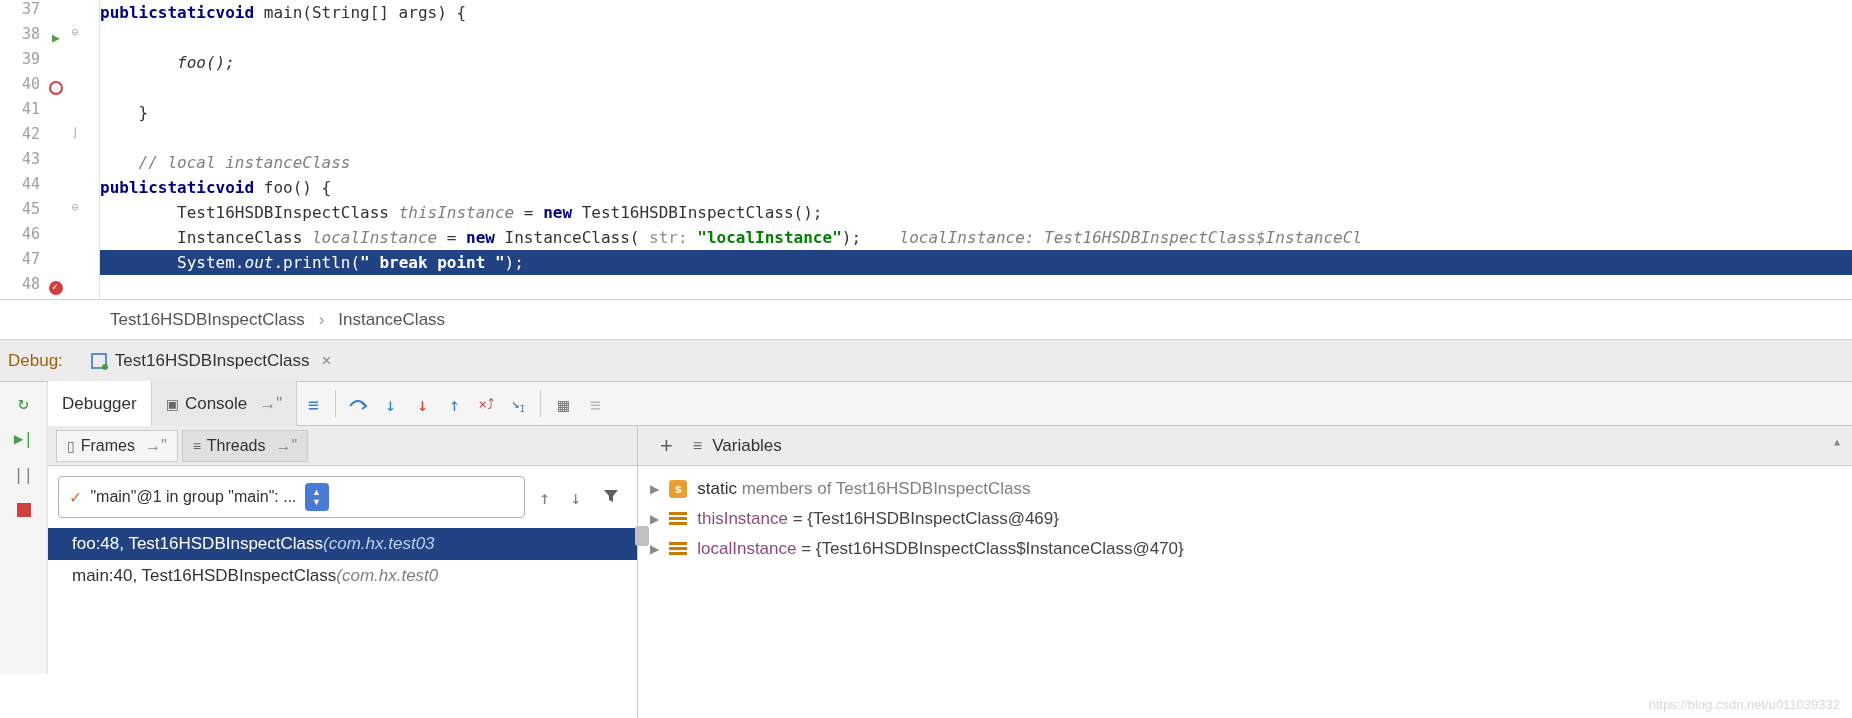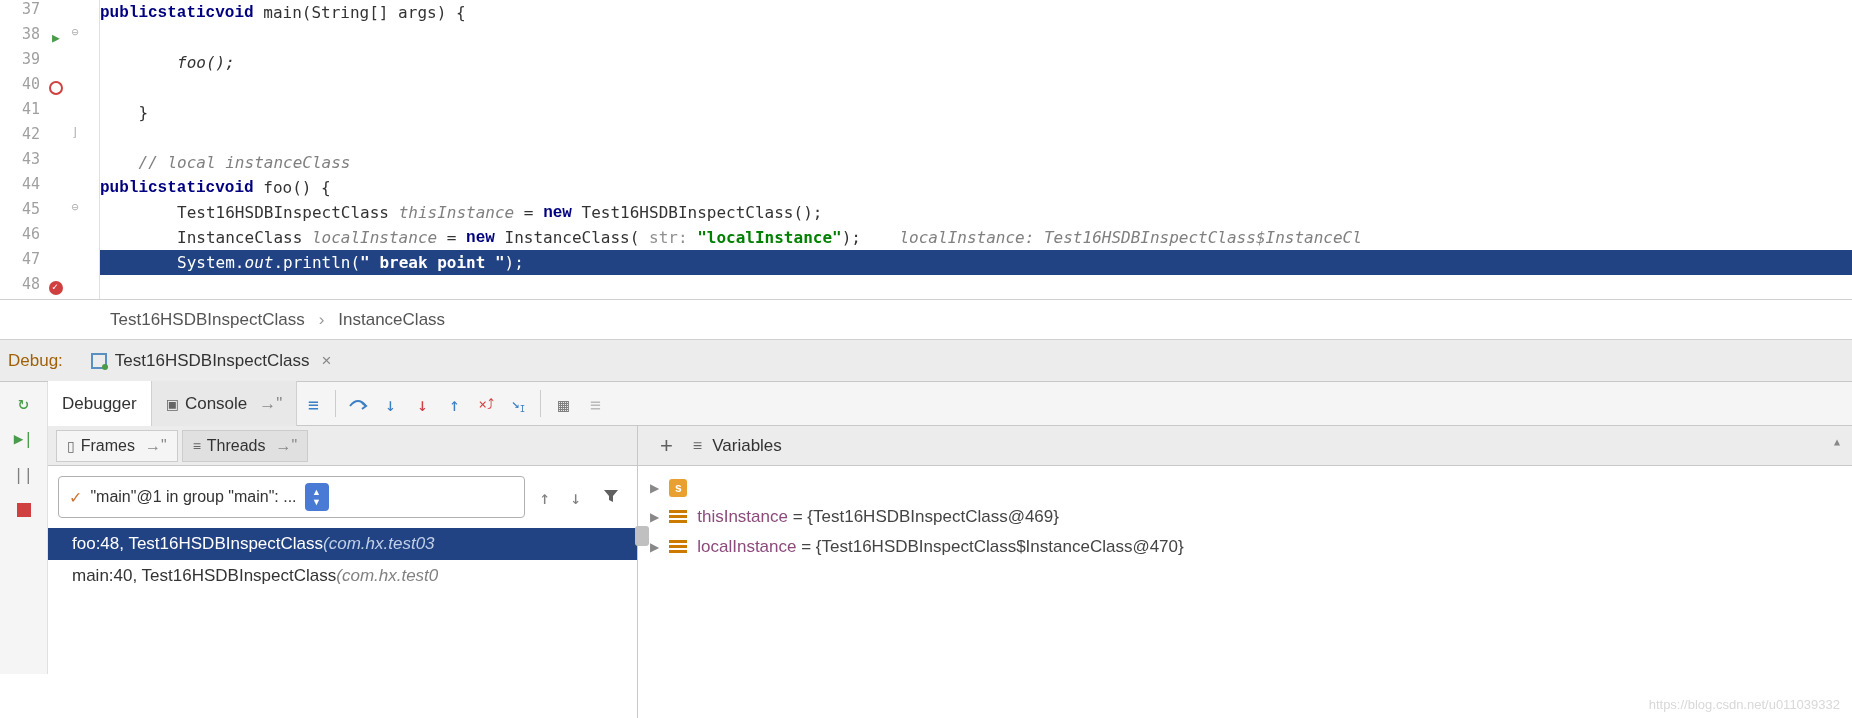--- a/index.html
+++ b/index.html
@@ -10,21 +10,21 @@
 .line-num { width: 40px; text-align: right; color: #a0a0a0; font-size: 15px; }
 .gutter-icon { width: 20px; margin-left: 6px; display: flex; align-items: center; justify-content: center; }
 .run-icon { color: #4a9c4a; font-size: 13px; }
 .bp-icon { display:inline-block; width: 14px; height: 14px; border: 2px solid #d04040; border-radius: 50%; background: transparent; }
 .bp-icon.set { background: #d04040; position: relative; }
 .bp-icon.set::after { content:"✓"; color:#fff; font-size: 10px; position: absolute; top:-2px; left:1px; }
 .fold-col { width: 18px; display:flex; justify-content:center; }
 .fold-mark { color:#b0b0b0; font-size:12px; }
 .code-area { flex: 1; overflow: hidden; }
 .code-line { height: 25px; display: flex; align-items: center; white-space: pre; font-size: 16px; }
-.kw { color: #000080; font-weight: bold; font-family: Liberation Mono, monospace; }
+.kw { color: #000080; font-weight: bold; }
 .str { color: #008000; font-weight: bold; }
 .comment { color: #808080; font-style: italic; }
 .hint { color: #808080; font-style: italic; }
 .hint-field { font-style: italic; }
 .param-hint { color: #909090; }
 .current-line { background: #214283; color: #fff; }
 .current-line .kw, .current-line .str, .current-line .hint-field { color:#fff; }
 .breadcrumb-bar { height: 40px; display: flex; align-items: center; padding-left: 110px; color: #555; font-family: -apple-system, "Segoe UI", sans-serif; font-size: 17px; border-bottom: 1px solid #d0d0d0; background:#fff; }
 .breadcrumb-sep { margin: 0 14px; color: #999; }
 .debug-tab-bar { height: 42px; background: #ececec; border-bottom: 1px solid #c8c8c8; display: flex; align-items: center; padding-left: 8px; font-family: -apple-system, "Segoe UI", sans-serif; font-size: 17px; }
@@ -284,20 +284,21 @@
   <div class="vars-panel">
     <div class="vars-header">
       <span class="plus-icon">+</span>
       <span class="menu-icon">≡</span>
       <span>Variables</span>
     </div>
     <div class="vars-list">
       <div class="var-row">
         <span class="expand-arrow">▶</span>
         <span class="var-badge badge-s">s</span>
+        <span><span>static</span><span class="var-static"> members of Test16HSDBInspectClass</span></span>
       </div>
       <div class="var-row">
         <span class="expand-arrow">▶</span>
         <span class="badge-o">
             <span></span>
             <span></span>
             <span></span>
           </span>
         <span><span class="var-name">thisInstance</span><span class="var-val"> = {Test16HSDBInspectClass@469}</span></span>
       </div>

